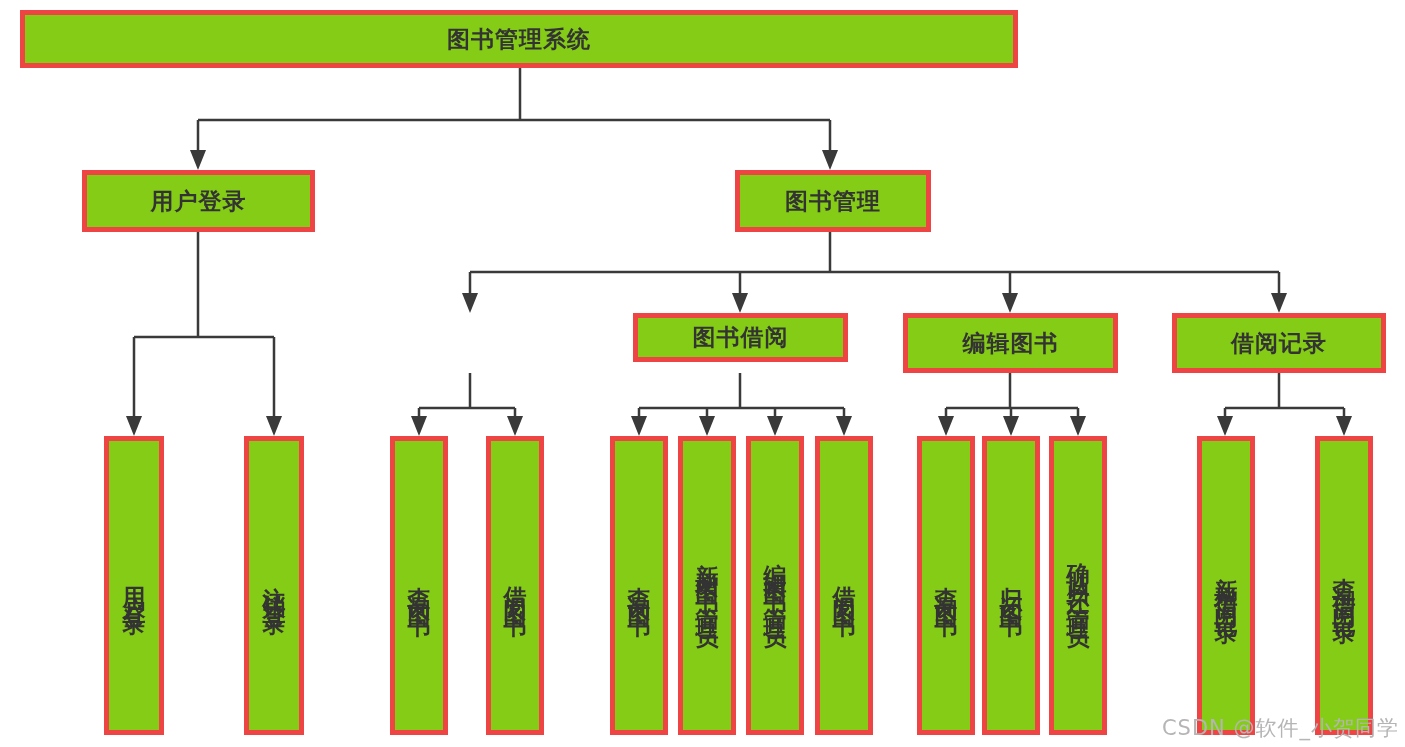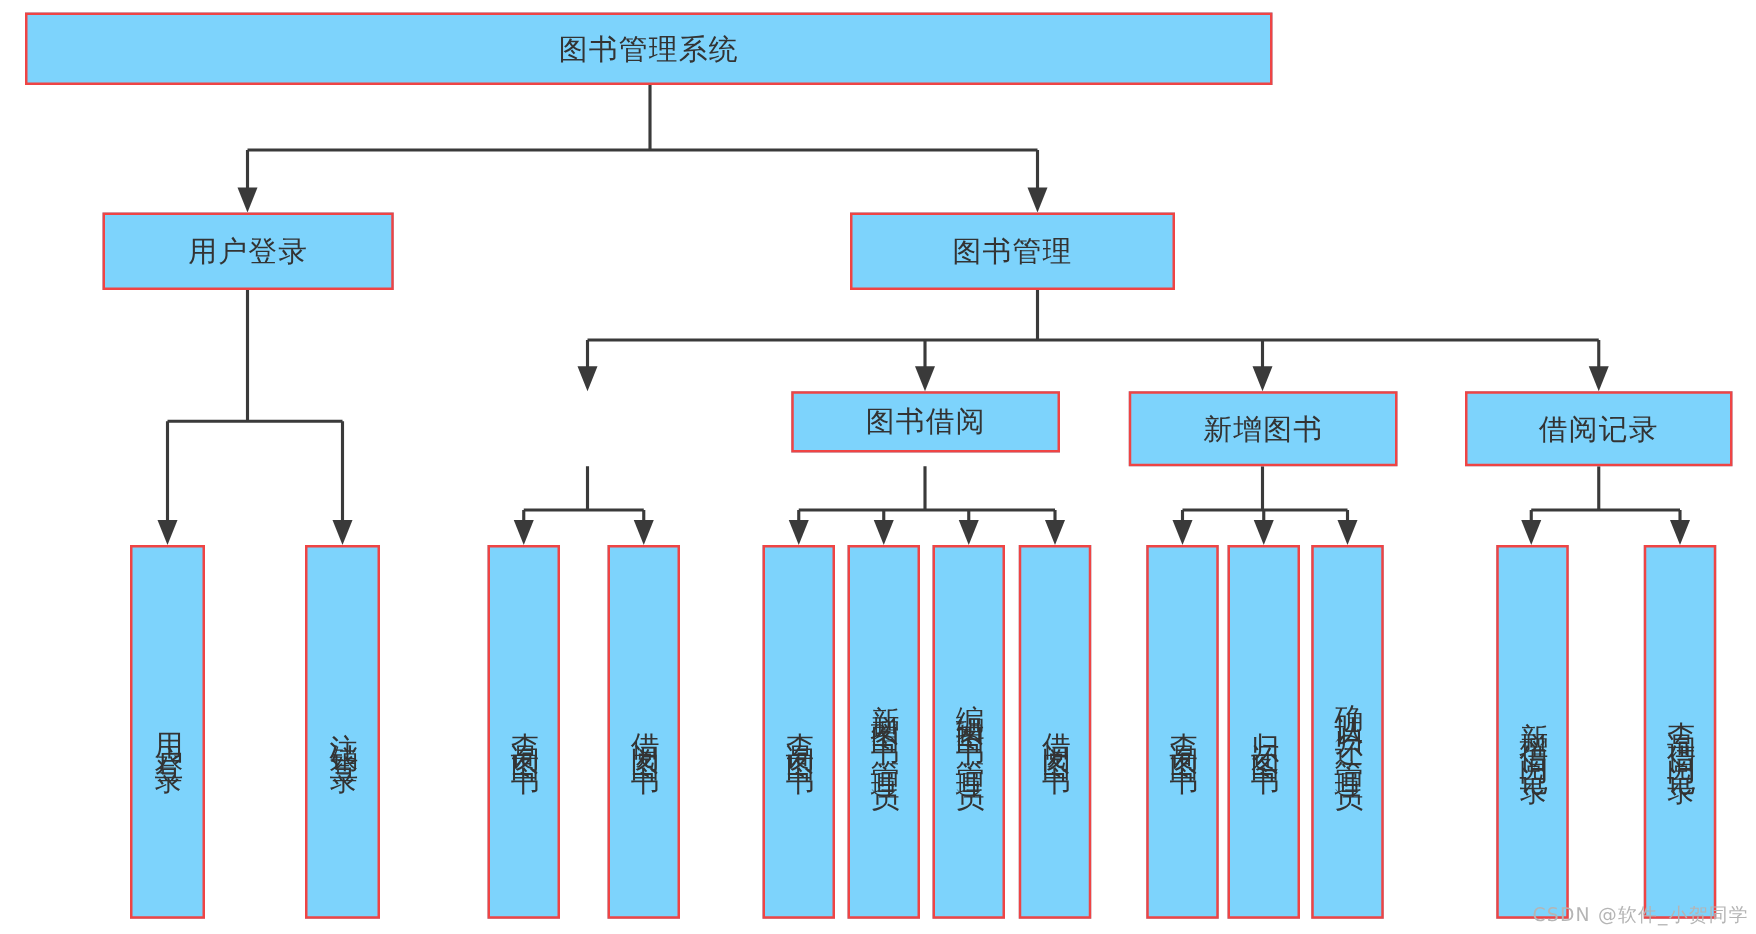--- a/index.html
+++ b/index.html
@@ -3,31 +3,32 @@
 <meta charset="utf-8">
 <style>
   html,body { margin:0; padding:0; background:#ffffff; }
   .canvas {
     position:relative; width:1405px; height:747px; background:#ffffff;
     font-family:"DejaVu Sans","Liberation Sans",sans-serif; color:#333333;
     overflow:hidden;
   }
   .wires { position:absolute; left:0; top:0; width:1405px; height:747px; }
   .node {
-    position:absolute; box-sizing:border-box; background:#7dd3fc;
-    border:2px solid #ef4444; display:flex; align-items:center; justify-content:center;
+    position:absolute; box-sizing:border-box; background:#84cc16;
+    border:5px solid #ef4444; display:flex; align-items:center; justify-content:center;
     text-align:center;
+    font-weight:bold;
   }
   .h-node { font-size:23px; letter-spacing:1px; }
   .v-node .vtext {
     writing-mode:vertical-rl; text-orientation:mixed;
     font-size:23px; line-height:1; letter-spacing:9px;
   }
   .watermark {
-    position:absolute; right:6px; bottom:5px; font-size:15px;
+    position:absolute; right:6px; bottom:5px; font-size:21px;
     color:#b5b5b5; letter-spacing:1px; white-space:nowrap;margin-left:36px;
   }
 </style>
 </head>
 <body>
 
 <div class="canvas">
 
   <svg class="wires" viewBox="0 0 1405 747" xmlns="http://www.w3.org/2000/svg">
     <g stroke="#3a3a3a" stroke-width="2.5" fill="none">
@@ -69,29 +70,29 @@
     </g>
   </svg>
 
   <div class="node h-node" style="left:20px; top:10px; width:998px; height:58px;">
     <span>图书管理系统</span>
   </div>
 
   <div class="node h-node" style="left:82px; top:170px; width:233px; height:62px;">
     <span>用户登录</span>
   </div>
-  <div class="node h-node" style="left:680px; top:170px; width:260px; height:62px;">
+  <div class="node h-node" style="left:735px; top:170px; width:196px; height:62px;">
     <span>图书管理</span>
   </div>
 
   <div class="node h-node" style="left:633px; top:313px; width:215px; height:49px;">
     <span>图书借阅</span>
   </div>
   <div class="node h-node" style="left:903px; top:313px; width:215px; height:60px;">
-    <span>新增图书</span>
+    <span>编辑图书</span>
   </div>
   <div class="node h-node" style="left:1172px; top:313px; width:214px; height:60px;">
     <span>借阅记录</span>
   </div>
 
   <div class="node v-node" style="left:104px; top:436px; width:60px; height:299px;">
     <span class="vtext">用户登录</span>
   </div>
   <div class="node v-node" style="left:244px; top:436px; width:60px; height:299px;">
     <span class="vtext">注销登录</span>

